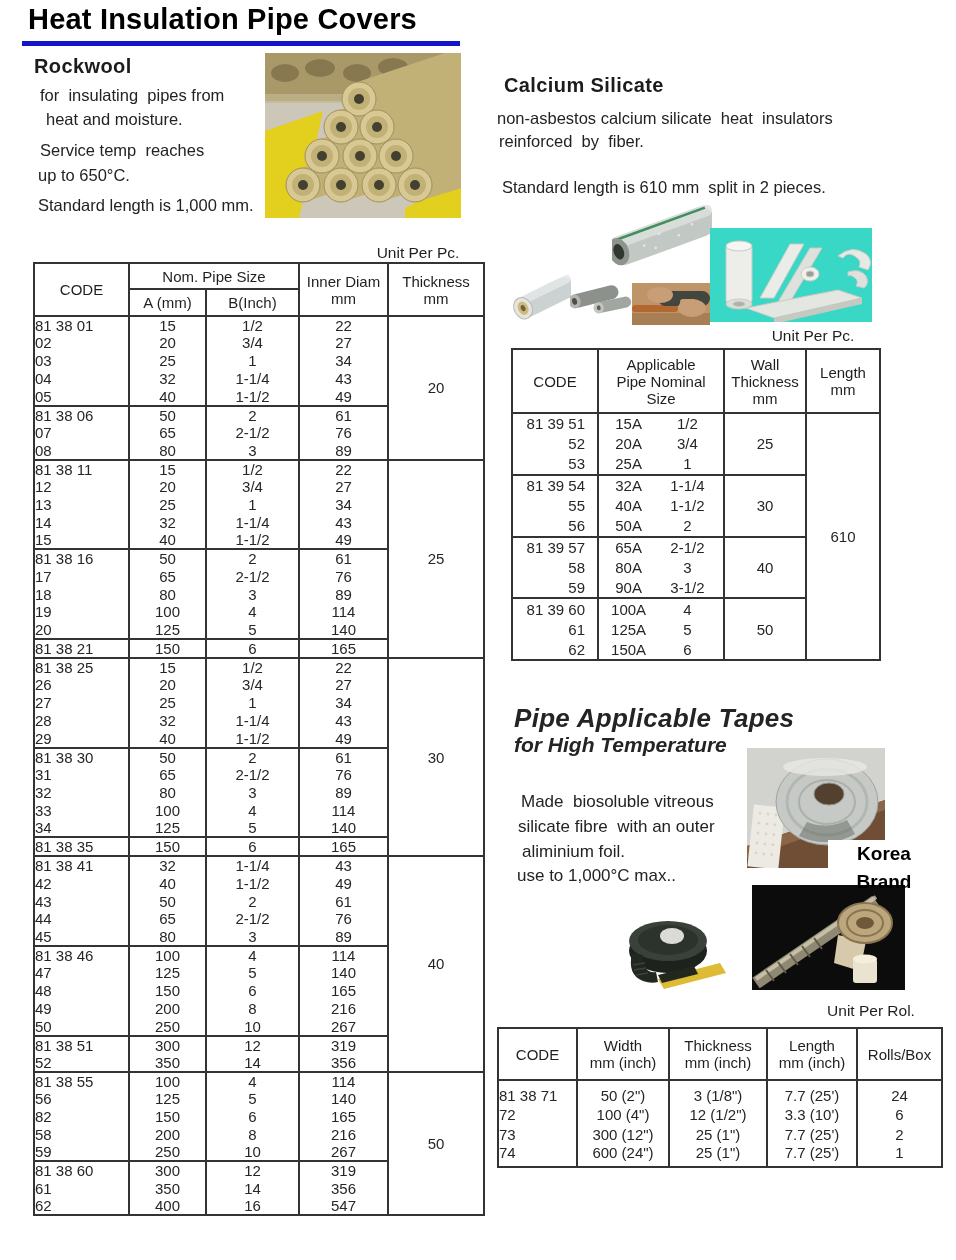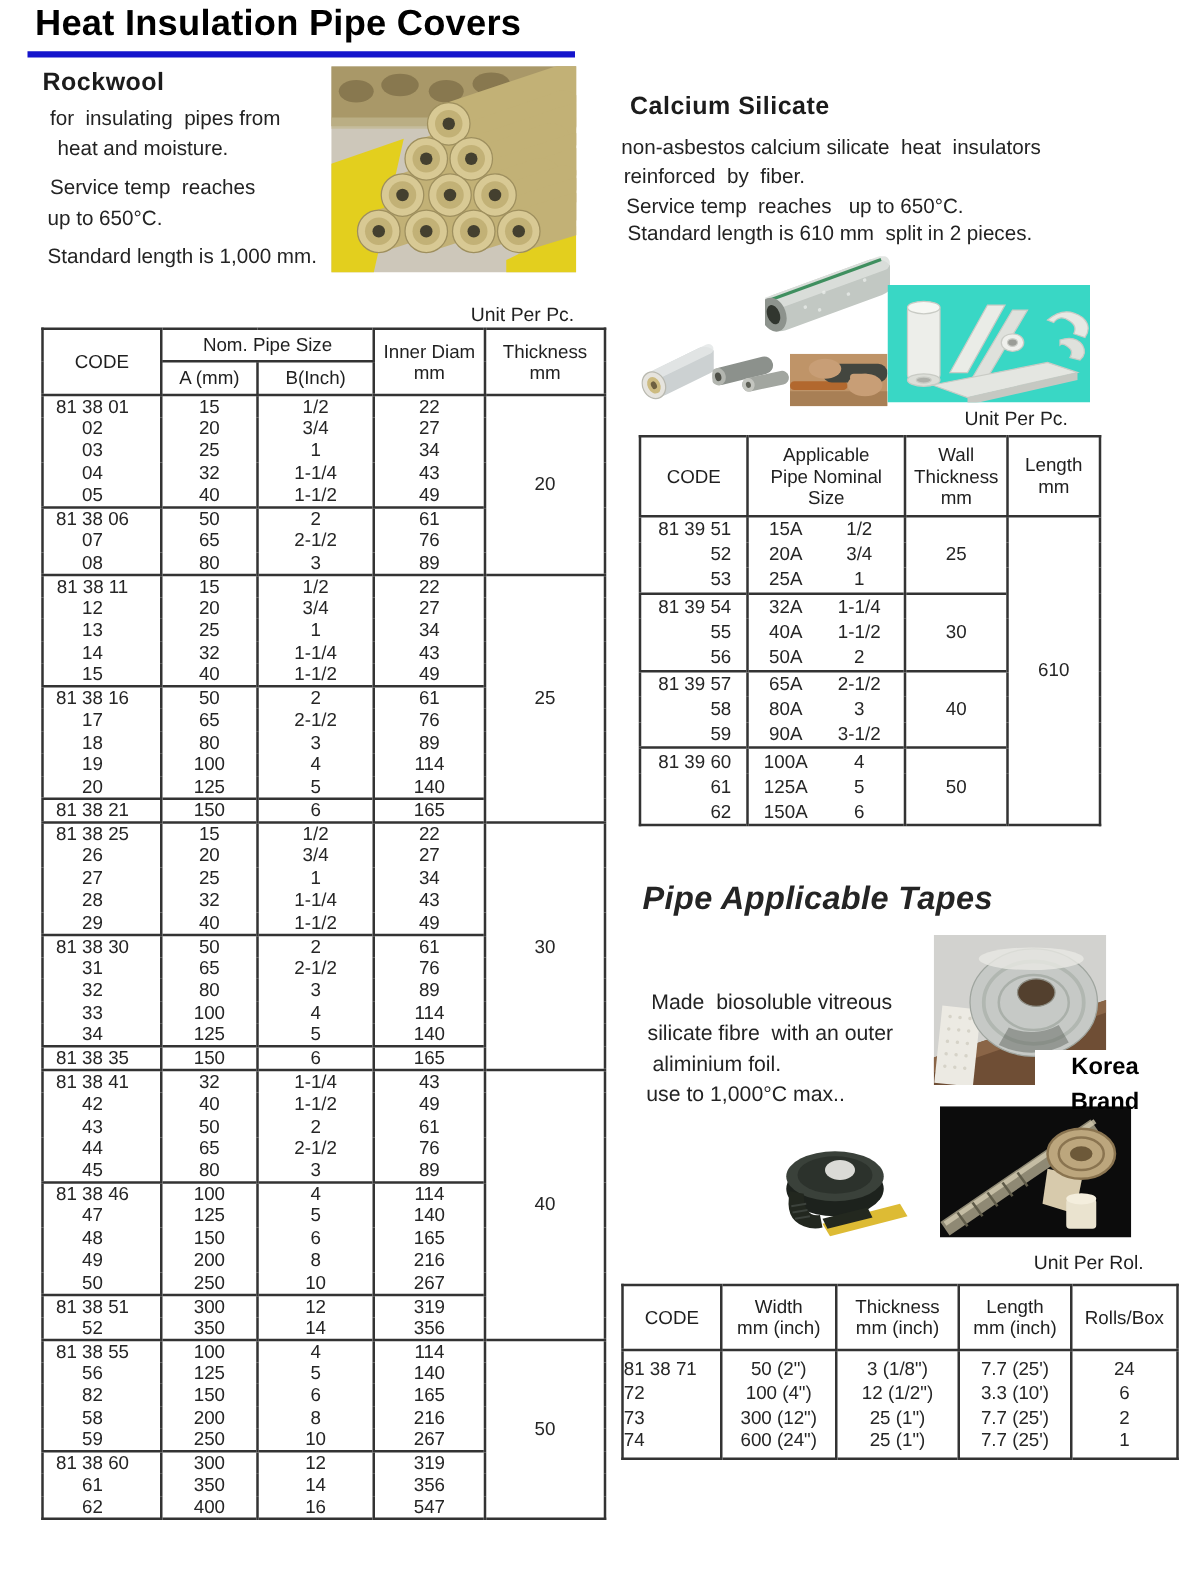--- a/index.html
+++ b/index.html
@@ -27,21 +27,21 @@
   table.datatable th{font-weight:normal;padding:0;text-align:center;vertical-align:middle;color:#1f1f1f;}
   table.datatable td{padding:0;text-align:center;vertical-align:middle;}
 
   
   #rw-table{left:33px;top:262px;width:452px;}
   #rw-table thead th{border-bottom:2px solid #333;}
   #rw-table .c-code,#rw-table .c-a,#rw-table .c-b,#rw-table .c-inner{border-right:2px solid #333;}
   #rw-table thead tr:first-child{height:26px;}
   #rw-table thead tr:last-child{height:27px;}
   #rw-table tbody tr{height:17.9px;}
-  #rw-table td.c-code{text-align:center;padding-right:15px;}
+  #rw-table td.c-code{text-align:left;padding-right:15px;}
   #rw-table tr.subsep td{border-top:2px solid #333;}
   #rw-table tr.groupsep td{border-top:2px solid #333;margin-top:19px;}
 
   
   #ca-table{left:511px;top:348px;width:370px;}
   #ca-table thead tr{height:64px;}
   #ca-table thead th{border-bottom:2px solid #333;}
   #ca-table .k-code,#ca-table .k-size,#ca-table .k-wall{border-right:2px solid #333;}
   #ca-table tbody tr{height:20.6px;}
   #ca-table td.k-code{text-align:right;padding-right:12px;}
@@ -162,21 +162,20 @@
           <circle r="17" fill="#d8c994" stroke="#9e8f5e"></circle>
           <circle r="11" fill="#c2b176"></circle>
           <circle r="5" fill="#44402f"></circle>
         </g>
     </g>
   </svg>
 
   <div class="abs sec-head" style="left:504px;top:74px">Calcium Silicate</div>
   <div class="abs desc line" style="left:497px;top:109px">non-asbestos calcium silicate  heat  insulators</div>
   <div class="abs desc line" style="left:499px;top:132px">reinforced  by  fiber.</div>
-  <div class="abs desc line" style="left:501px;top:156px">Service temp  reaches   up to 650°C.</div>
   <div class="abs desc line" style="left:502px;top:178px">Standard length is 610 mm  split in 2 pieces.</div>
 
   <svg class="ph" style="left:612px;top:205px" width="100" height="62" viewBox="0 0 100 62">
     <g transform="rotate(-20 50 31)">
       <rect x="-6" y="16" width="112" height="30" rx="15" fill="#c2c8c3"></rect>
       <rect x="-6" y="16" width="112" height="12" rx="6" fill="#dde1dd" opacity="0.85"></rect>
       <line x1="6" y1="19" x2="100" y2="19" stroke="#3f8f5f" stroke-width="2.5"></line>
       <ellipse cx="4" cy="31" rx="10" ry="14" fill="#8d938d"></ellipse>
       <ellipse cx="4" cy="31" rx="5" ry="8" fill="#31362f"></ellipse>
       <g fill="#eef1ee" opacity="0.7">
@@ -647,20 +646,21 @@
         </tr>
         <tr>
           <td class="k-code">62</td>
           <td class="k-size"><span class="sz-a">150A</span><span class="sz-b">6</span></td>
         </tr>
       </tbody>
   </table>
 
 
   <div class="abs tapes-head1">Pipe Applicable Tapes</div>
+  <div class="abs tapes-head2">for High Temperature</div>
   <div class="abs tapes-desc line" style="left:521px;top:792px">Made  biosoluble vitreous</div>
   <div class="abs tapes-desc line" style="left:518px;top:817px">silicate fibre  with an outer</div>
   <div class="abs tapes-desc line" style="left:522px;top:842px">aliminium foil.</div>
   <div class="abs tapes-desc line" style="left:517px;top:866px">use to 1,000°C max..</div>
 
   <svg class="ph" style="left:747px;top:748px" width="138" height="120" viewBox="0 0 138 120">
     <rect width="138" height="120" fill="#d2d2cf"></rect>
     <polygon points="0,98 138,52 138,120 0,120" fill="#6f4e35"></polygon>
     <polygon points="0,98 138,52 138,62 0,110" fill="#8a6547"></polygon>
     <g transform="rotate(6 20 85)">

